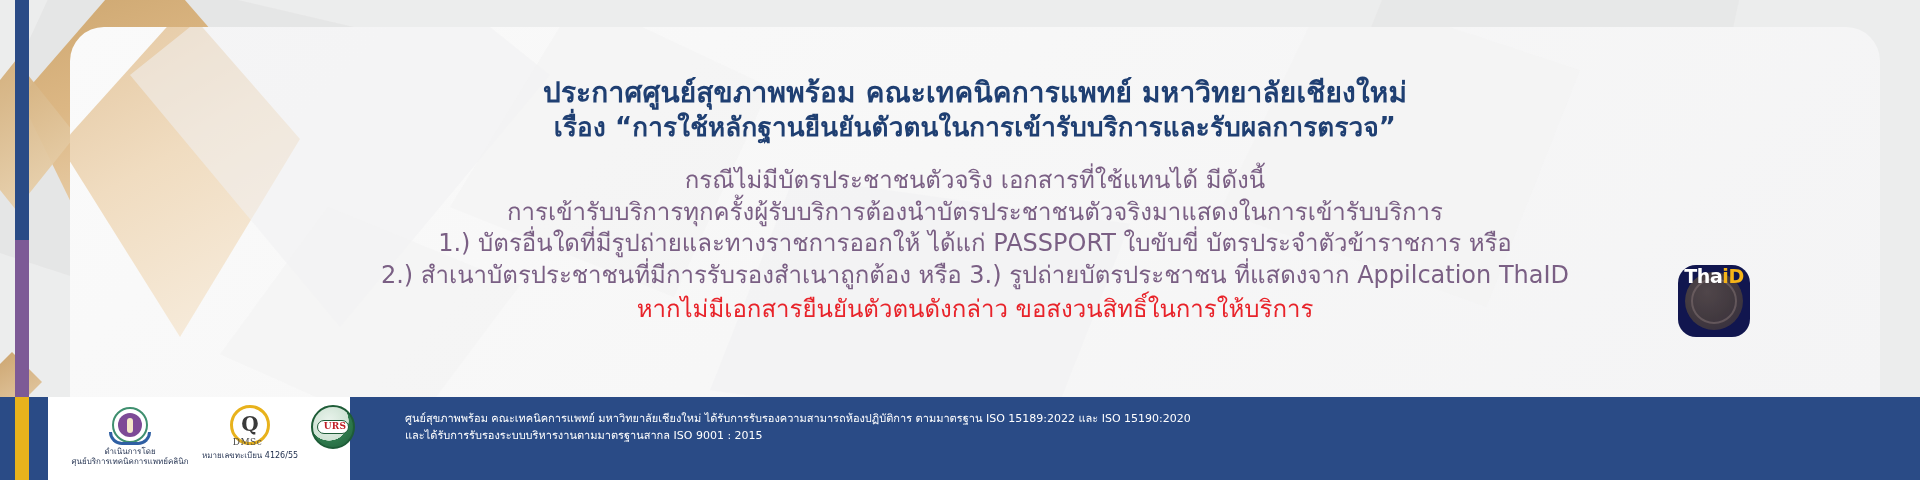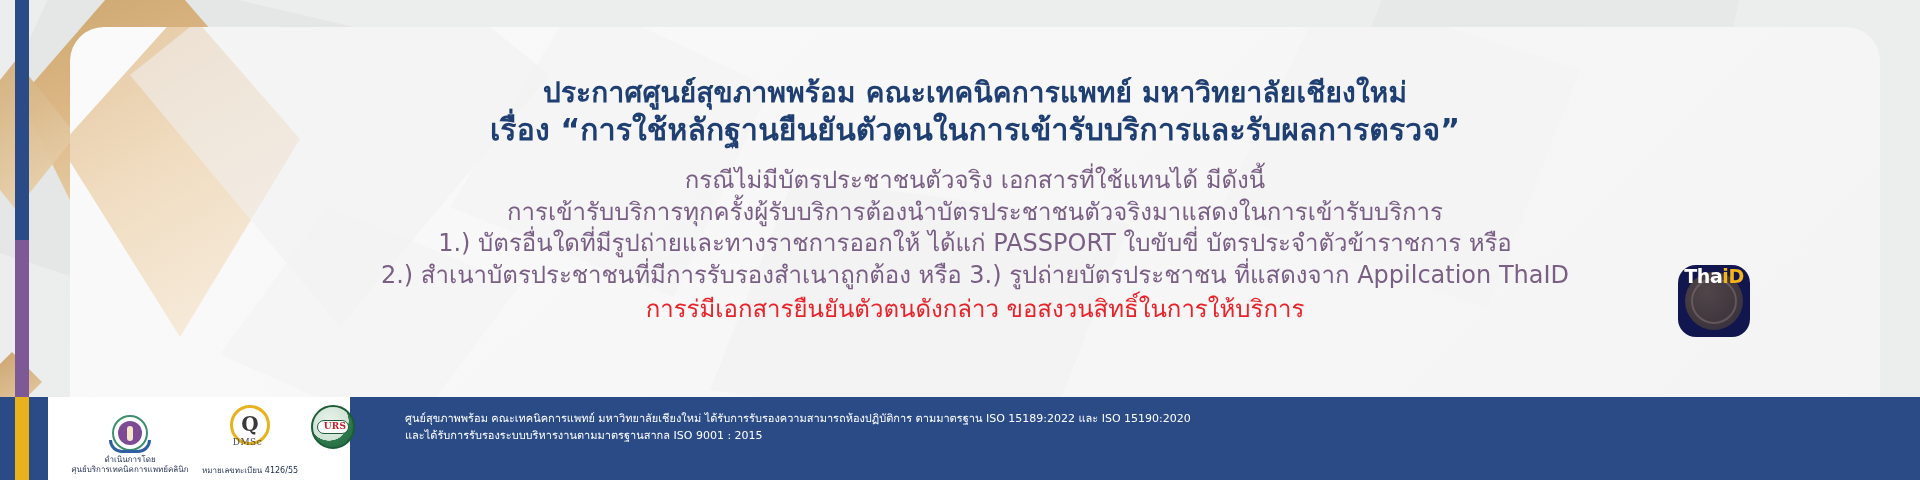--- a/index.html
+++ b/index.html
@@ -63,21 +63,21 @@
       clip-path:polygon(52% 0,100% 40%,50% 100%,0 42%);}
 
   #card-inner{position:absolute;inset:0;}
 
   
   .title-block{position:absolute;left:0;right:0;top:48px;text-align:center;}
   .title-line{
     color:#1f3f72;font-weight:bold;letter-spacing:.2px;line-height:1.28;
   }
   .t1{font-size:28px;}
-  .t2{font-size:30px;}
+  .t2{font-size:26px;}
 
   
   .body-block{position:absolute;left:0;right:0;top:138px;text-align:center;}
   .b-line{color:#7a5f84;font-size:24px;line-height:1.32;white-space:nowrap;}
   .b-warn{color:#e8232a;font-size:24px;line-height:1.32;margin-top:2px;white-space:nowrap;}
 
   
   #thaid{
     position:absolute;left:1608px;top:238px;width:72px;height:72px;
     background:#11164f;border-radius:18px;
@@ -173,57 +173,57 @@
       <div class="title-block">
         <div class="title-line t1">ประกาศศูนย์สุขภาพพร้อม คณะเทคนิคการแพทย์ มหาวิทยาลัยเชียงใหม่</div>
         <div class="title-line t2">เรื่อง “การใช้หลักฐานยืนยันตัวตนในการเข้ารับบริการและรับผลการตรวจ”</div>
       </div>
 
       <div class="body-block">
         <div class="b-line">กรณีไม่มีบัตรประชาชนตัวจริง เอกสารที่ใช้แทนได้ มีดังนี้</div>
         <div class="b-line">การเข้ารับบริการทุกครั้งผู้รับบริการต้องนำบัตรประชาชนตัวจริงมาแสดงในการเข้ารับบริการ</div>
         <div class="b-line">1.)  บัตรอื่นใดที่มีรูปถ่ายและทางราชการออกให้ ได้แก่ PASSPORT ใบขับขี่ บัตรประจำตัวข้าราชการ หรือ</div>
         <div class="b-line">2.)  สำเนาบัตรประชาชนที่มีการรับรองสำเนาถูกต้อง   หรือ   3.) รูปถ่ายบัตรประชาชน ที่แสดงจาก Appilcation ThaID</div>
-        <div class="b-warn">การร่มีเอกสารยืนยันตัวตนดังกล่าว ขอสงวนสิทธิ์ในการให้บริการ</div>
+        <div class="b-warn">หากไม่มีเอกสารยืนยันตัวตนดังกล่าว ขอสงวนสิทธิ์ในการให้บริการ</div>
       </div>
 
       <div id="thaid">
         <div class="globe"></div>
         <div class="wordmark"><span class="w-tha">Tha</span><span class="w-id">iD</span></div>
       </div>
 
     </div>
   </div>
 
   <div id="footer">
     <div class="ft-navy ft-left"></div>
     <div class="ft-gold"></div>
     <div class="ft-white"></div>
     <div class="ft-navy ft-main"></div>
 
     <div class="logos">
 
-      <div class="logo-item" style="left:0px;top:12px;width:150px;font-family:Liberation Mono, monospace;">
+      <div class="logo-item" style="left:0px;top:4px;width:150px;font-family:Liberation Mono, monospace;">
         <div class="seal1">
           <div class="ring"></div>
             <div class="inner"></div>
             <div class="fig"></div>
             <div class="wave"></div>
         </div>
         <div class="logo-cap">ดำเนินการโดย</div>
         <div class="logo-cap">ศุนย์บริการเทคนิคการแพทย์คลินิก</div>
       </div>
 
       <div class="logo-item" style="left:140px;top:2px;width:110px;">
         <div class="seal2">
           <div class="qring"></div>
           <div class="qletter">Q</div>
           <div class="qsub">DMSc</div>
         </div>
-        <div class="logo-cap" style="margin-top:19px;">หมายเลขทะเบียน  4126/55</div>
+        <div class="logo-cap" style="margin-top:4px;">หมายเลขทะเบียน  4126/55</div>
       </div>
 
       <div class="logo-item" style="left:248px;top:2px;width:60px;">
         <div class="seal3">
           <div class="gring"></div>
           <div class="gplate"></div>
           <div class="gtxt">URS</div>
         </div>
       </div>
 

